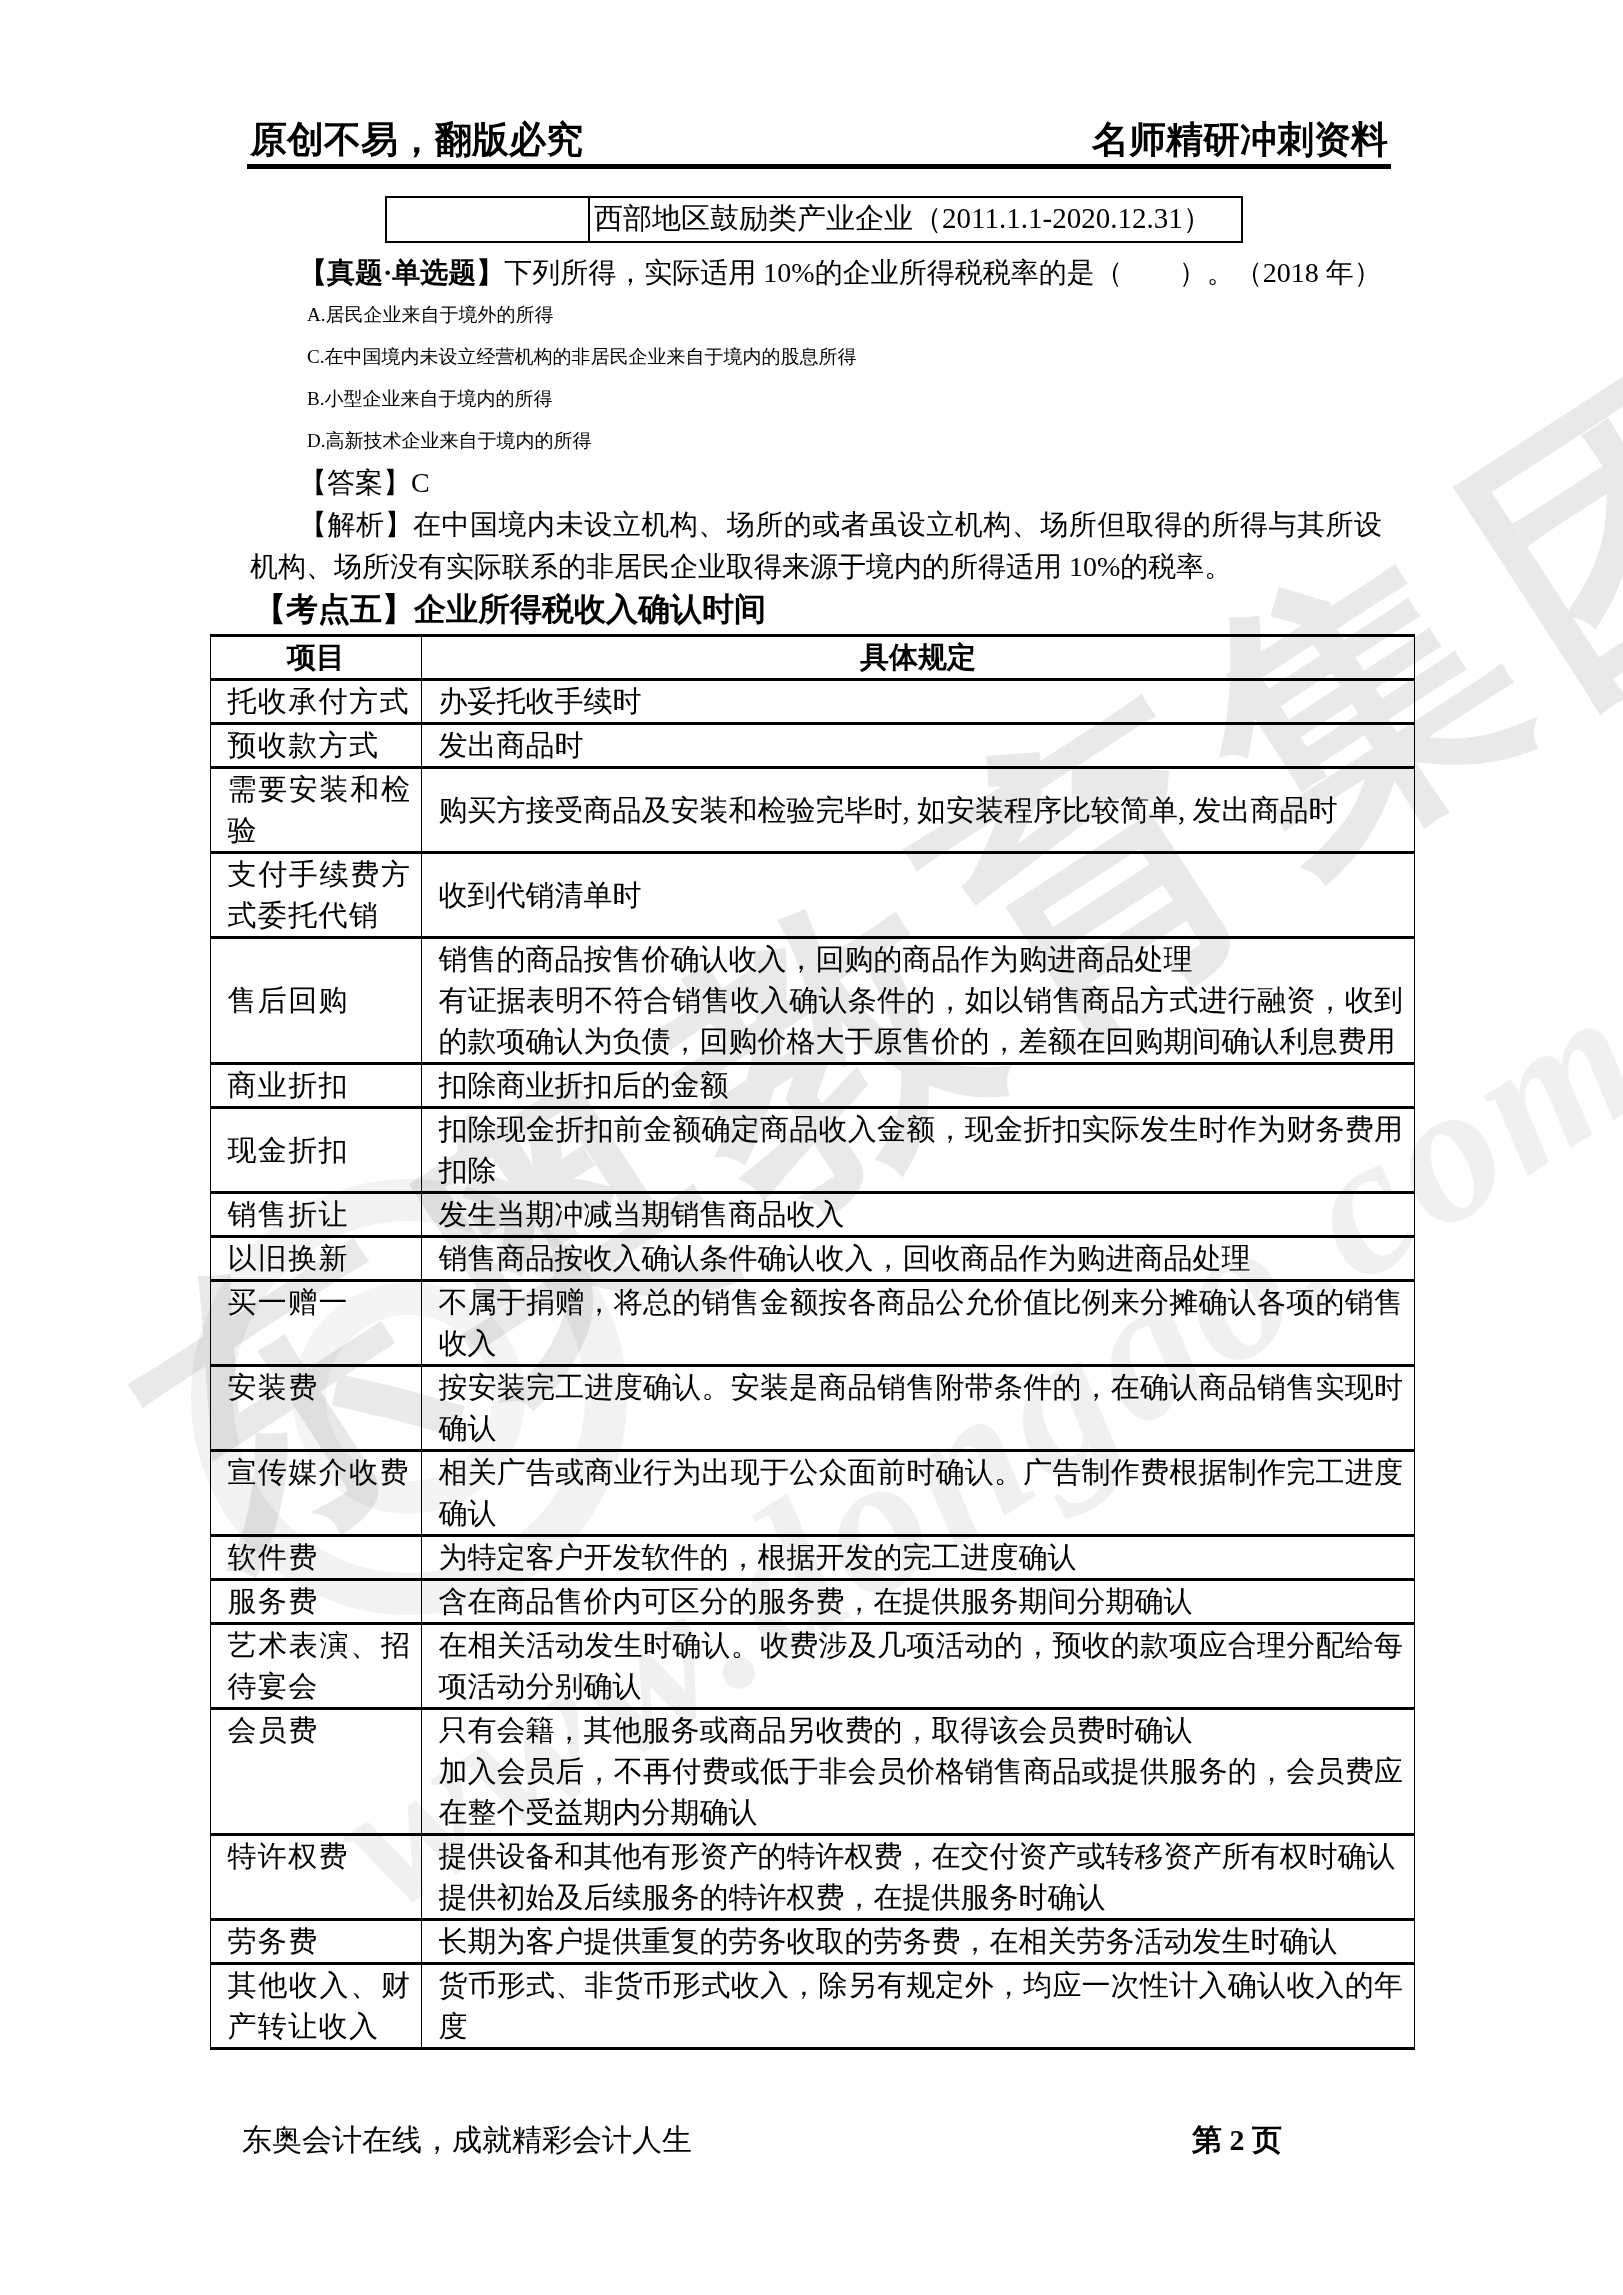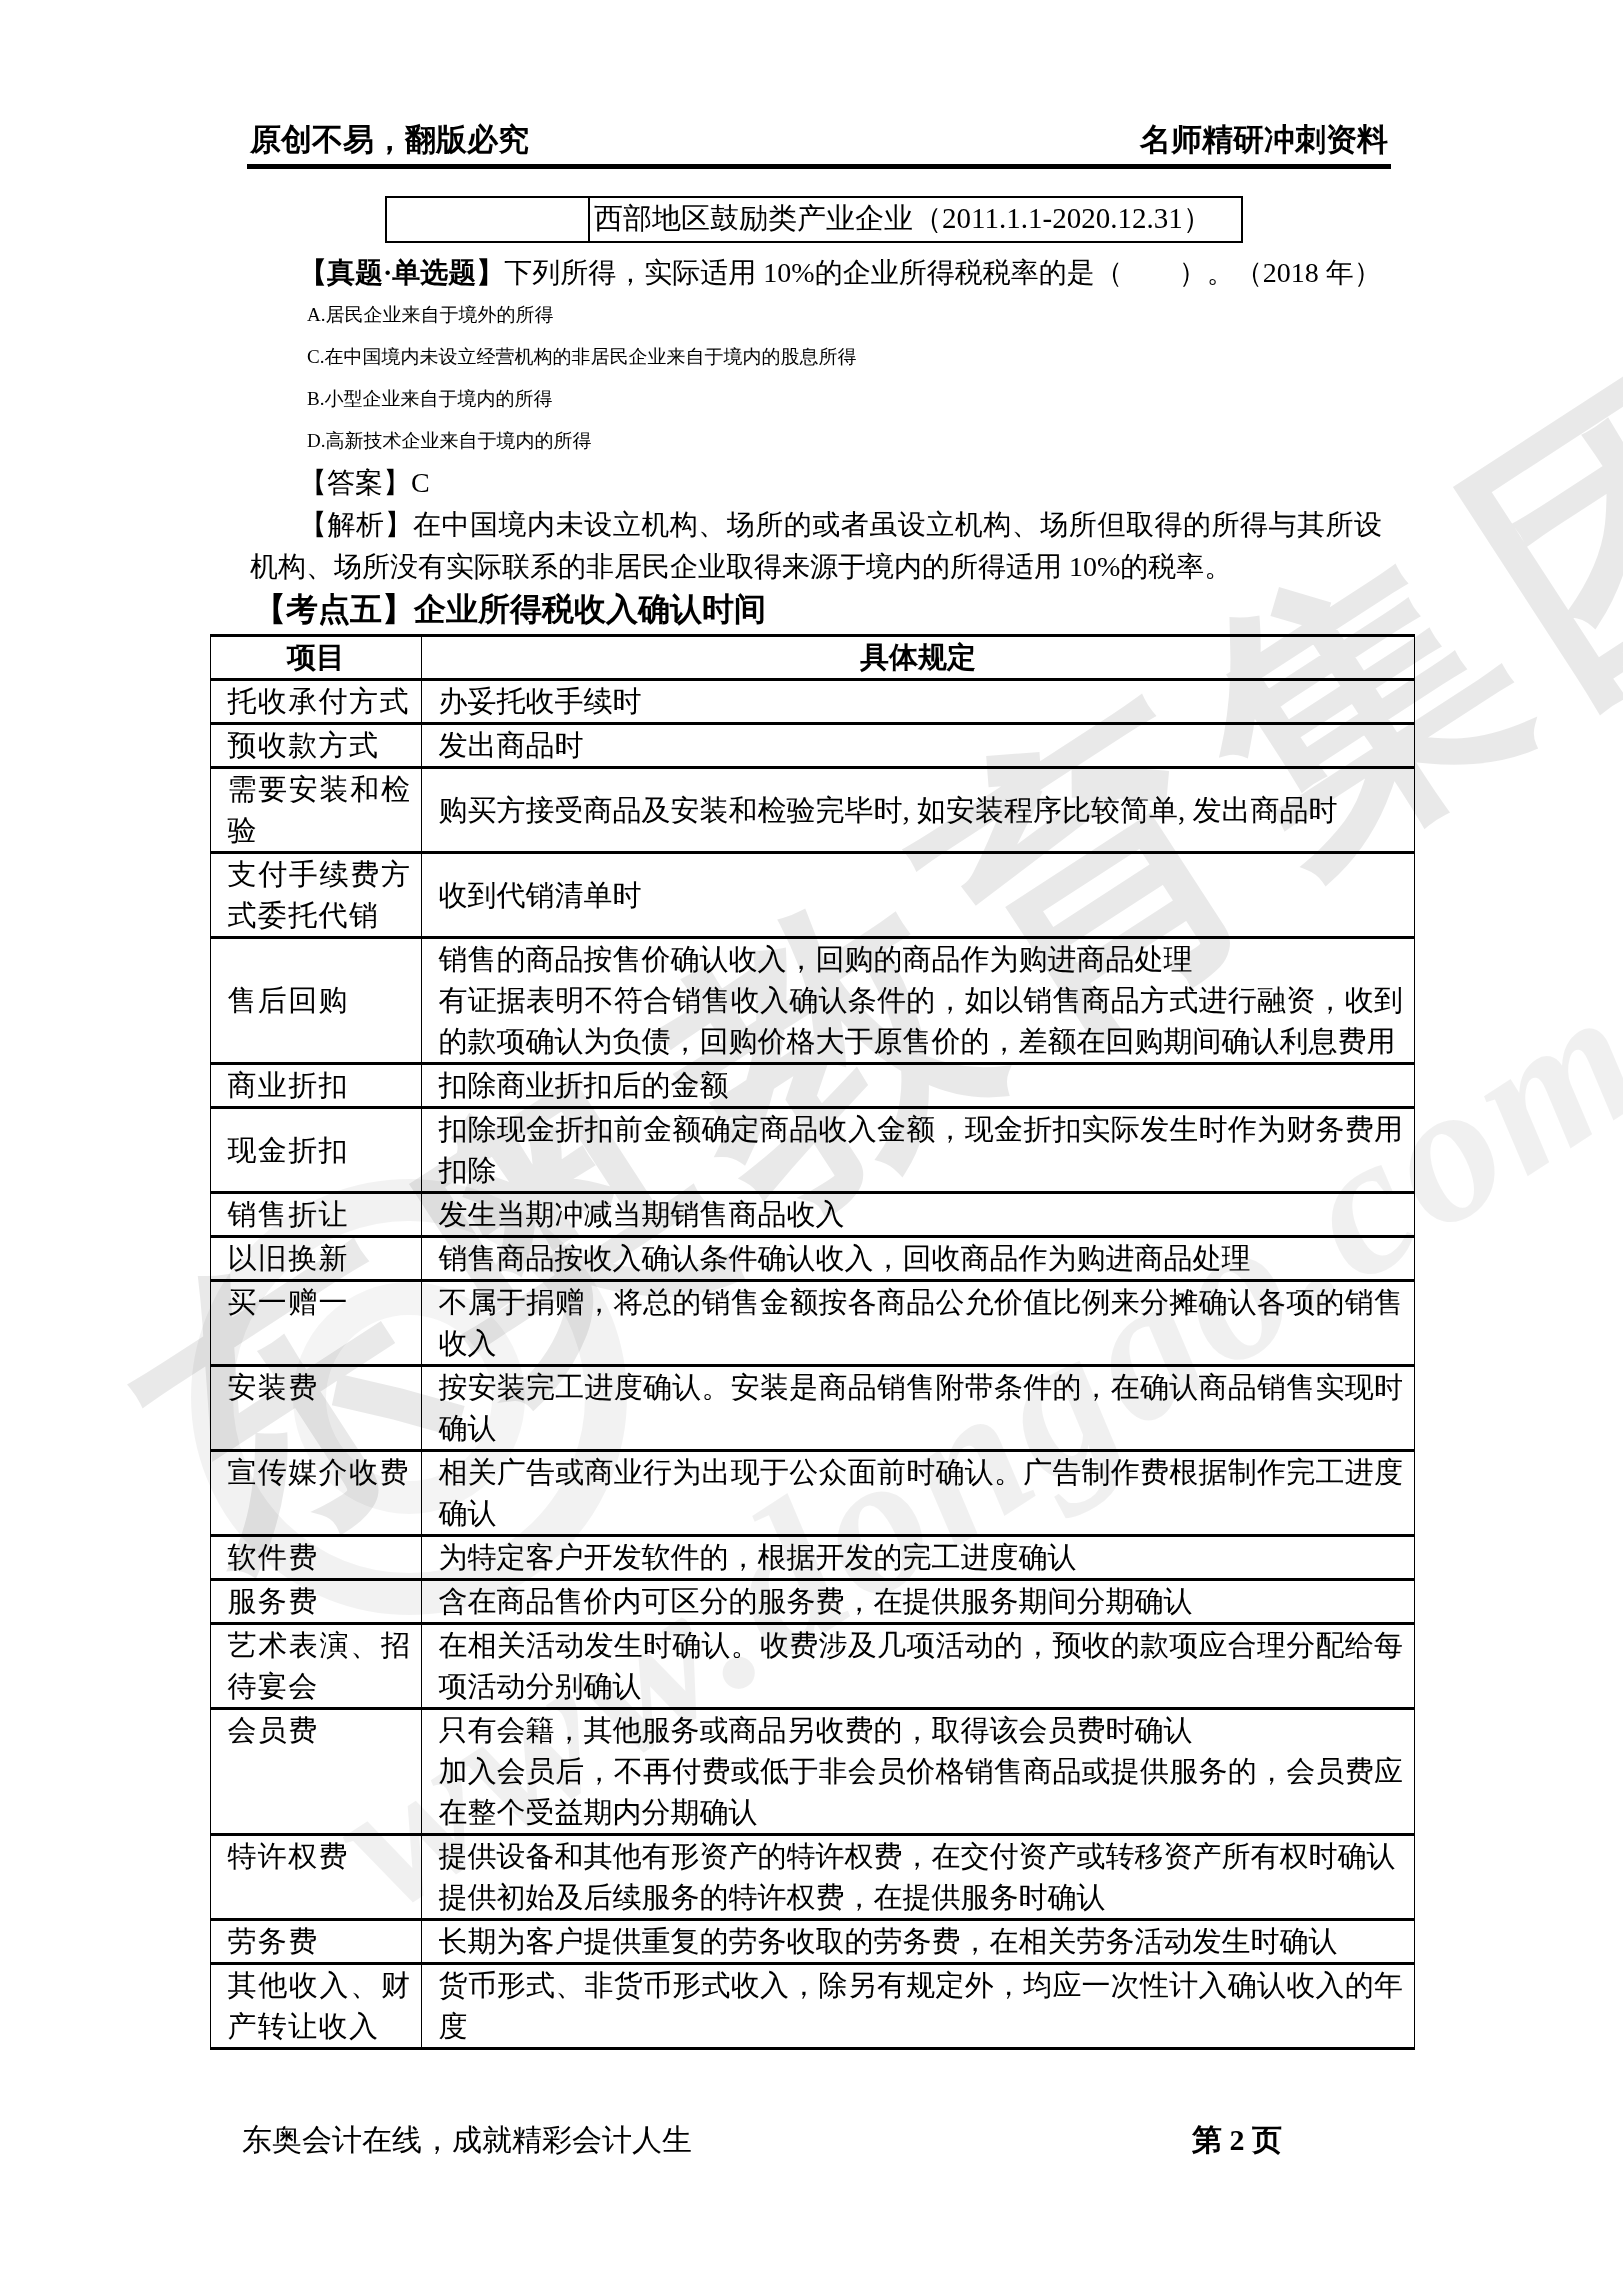--- a/index.html
+++ b/index.html
@@ -33,21 +33,21 @@
     color:rgba(0,0,0,0.06);
     transform:rotate(-33deg); transform-origin:0 50%;
   }
 
   
   .content{ position:relative; z-index:1; }
 
   .doc-header{
     display:flex; justify-content:space-between;
     padding:123px 235px 0 250px;
-    font-size:31px; font-weight:bold; line-height:34px;
+    font-size:37px; font-weight:bold; line-height:34px;
   }
   .header-rule{
     margin:6.8px 232px 0 247px; height:4.8px; background:#000;
   }
 
   table{ border-collapse:collapse; }
 
   .region-table{ margin:27px 0 0 385px; width:858px; table-layout:fixed; }
   .region-table td{
     border:2px solid #000; height:45px; font-size:29px; vertical-align:middle;

